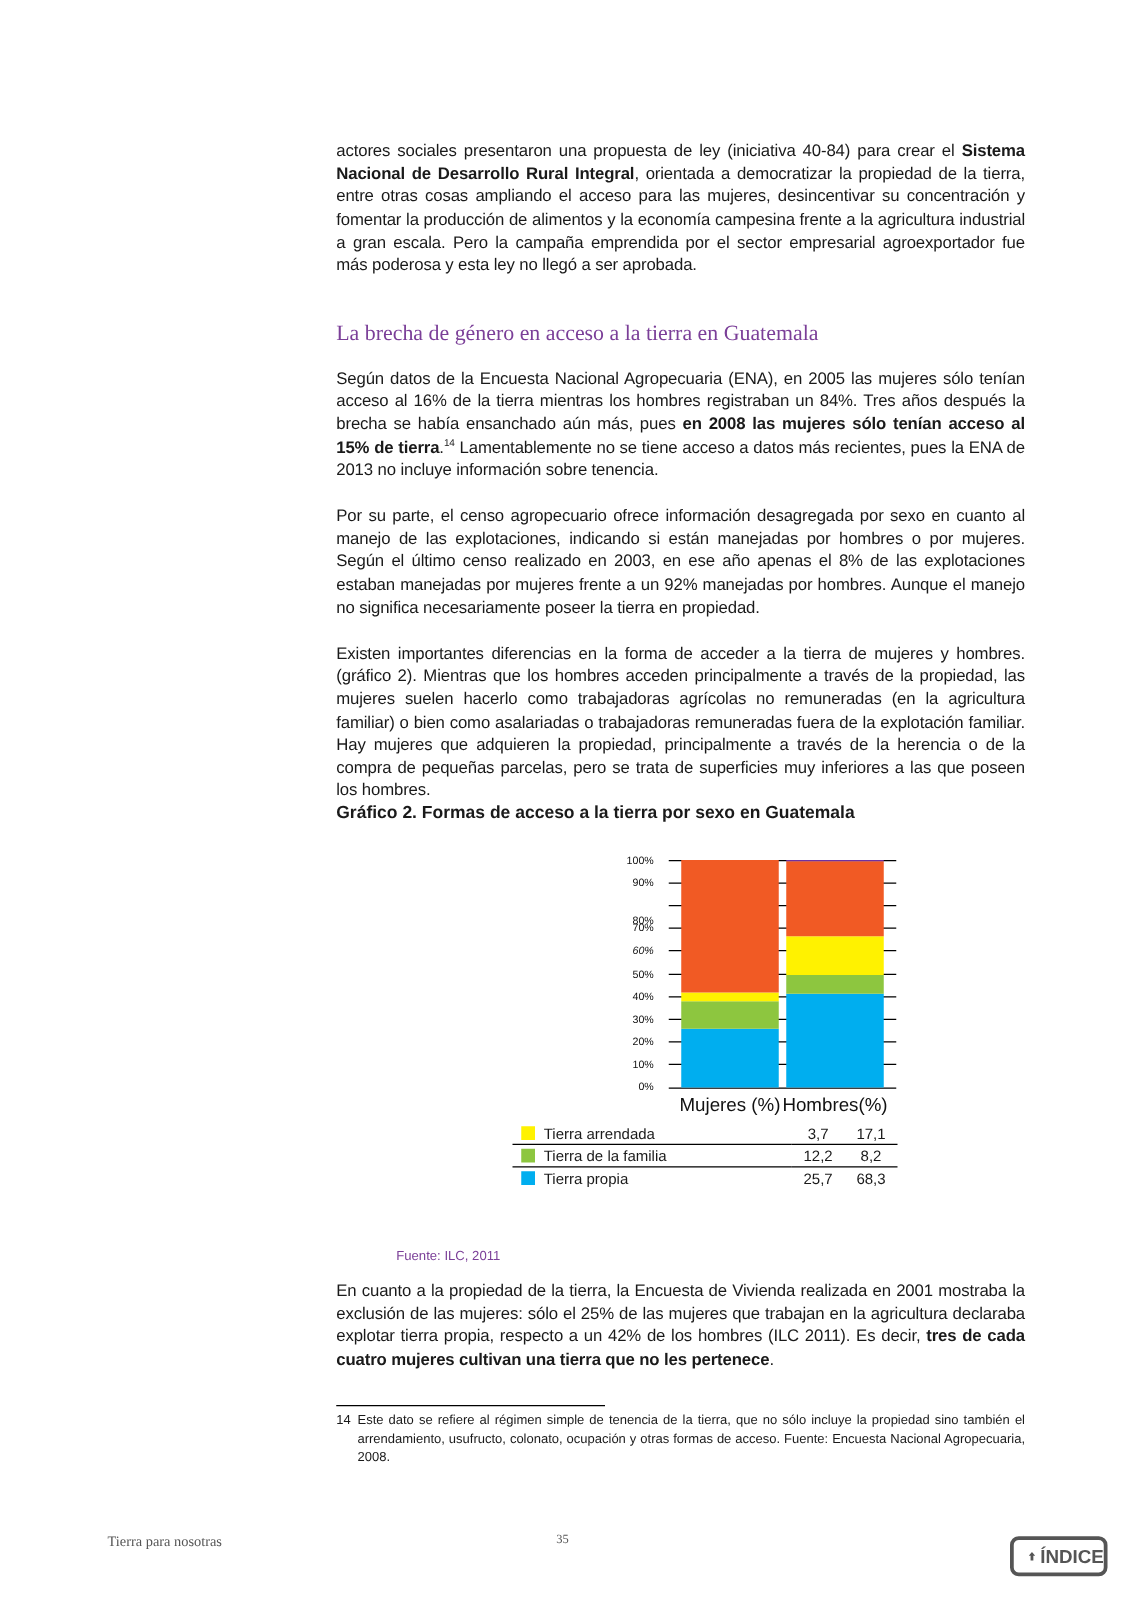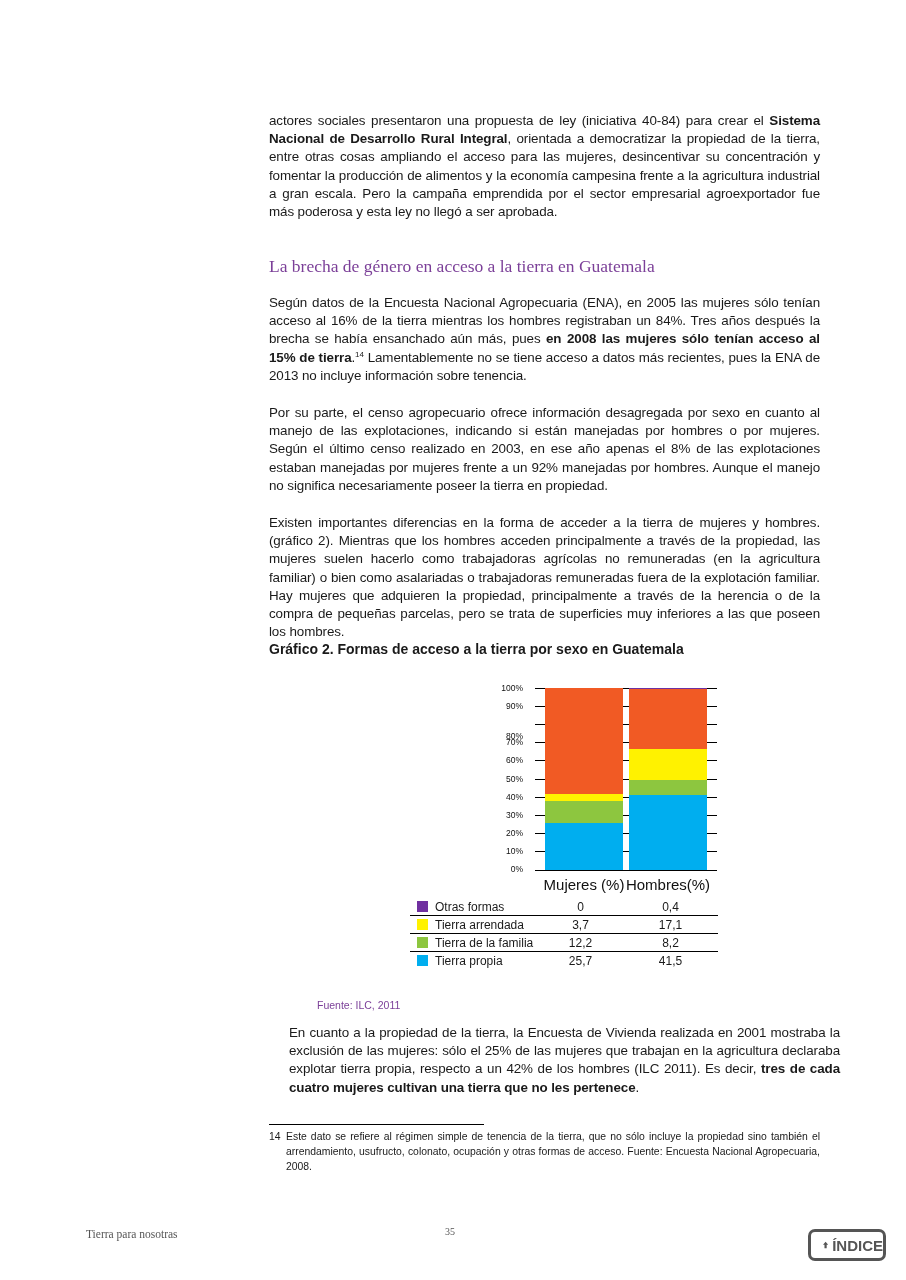--- a/index.html
+++ b/index.html
@@ -58,21 +58,21 @@
 
 <div class="col" style="top:641px;">
   <p class="caption">Gráfico 2. Formas de acceso a la tierra por sexo en Guatemala</p>
 </div>
 
 <div class="chart">
   <div class="tick-label" style="top:3px;">100%</div>
   <div class="tick-label" style="top:21px;">90%</div>
   <div class="tick-label" style="top:39px;margin-top:12px;">80%</div>
   <div class="tick-label" style="top:57px;">70%</div>
-  <div class="tick-label" style="top:75px;">60%</div>
+  <div class="tick-label" style="top:75px;font-style:italic;">60%</div>
   <div class="tick-label" style="top:94px;">50%</div>
   <div class="tick-label" style="top:112px;">40%</div>
   <div class="tick-label" style="top:130px;">30%</div>
   <div class="tick-label" style="top:148px;">20%</div>
   <div class="tick-label" style="top:166px;">10%</div>
   <div class="tick-label" style="top:184px;">0%</div>
 
   <div class="tick" style="top:8px;"></div>
   <div class="tick" style="top:26px;"></div>
   <div class="tick" style="top:44px;"></div>
@@ -99,48 +99,43 @@
     <div class="seg" style="bottom:121.5px; height:59.5px; background:#f15a24;"></div>
     <div class="seg" style="bottom:181px; height:1px; background:#7030a0;"></div>
   </div>
 
   <div class="xlabel" style="left:49px; top:196px;">Mujeres (%)</div>
   <div class="xlabel" style="left:133px; top:196px;">Hombres(%)</div>
 </div>
 
 <table class="legend-table">
   <tbody>
-      <tr>
-    <td style="width:128px;"><span class="sw" style="background:#7030a0;"></span><span>Otras formas</span></td>
-    <td style="text-align:center; width:85px;">0</td>
-    <td style="text-align:center;">0,4</td>
-  </tr>
   <tr>
     <td><span class="sw" style="background:#fff200;"></span><span>Tierra arrendada</span></td>
     <td style="text-align:center;">3,7</td>
     <td style="text-align:center;">17,1</td>
   </tr>
   <tr>
     <td><span class="sw" style="background:#8dc63f;"></span><span>Tierra de la familia</span></td>
     <td style="text-align:center;">12,2</td>
     <td style="text-align:center;">8,2</td>
   </tr>
   <tr>
     <td><span class="sw" style="background:#00aeef;"></span><span>Tierra propia</span></td>
     <td style="text-align:center;">25,7</td>
-    <td style="text-align:center;">41,5</td>
+    <td style="text-align:center;">68,3</td>
   </tr>
 </tbody>
   </table>
 
 <div class="col" style="top:995px;padding-left:48px;">
   <span class="source">Fuente: ILC, 2011</span>
 </div>
 
-<div class="col" style="top:1024px;margin-left:20px;">
+<div class="col" style="top:1024px;">
   <p class="p"><span>En cuanto a la propiedad de la tierra, la Encuesta de Vivienda realizada en 2001 mostraba la exclusión de las mujeres: sólo el 25% de las mujeres que trabajan en la agricultura declaraba explotar tierra propia, respecto a un 42% de los hombres (ILC 2011). Es decir, </span><b>tres de cada cuatro mujeres cultivan una tierra que no les pertenece</b><span>.</span></p>
 </div>
 
 <div class="footnote-rule"></div>
 <div class="footnote">
   <span class="num">14</span>
   <span class="txt">Este dato se refiere al régimen simple de tenencia de la tierra, que no sólo incluye la propiedad sino también el arrendamiento, usufructo, colonato, ocupación y otras formas de acceso. Fuente: Encuesta Nacional Agropecuaria, 2008.</span>
 </div>
 
 <div class="footer-left">Tierra para nosotras</div>

